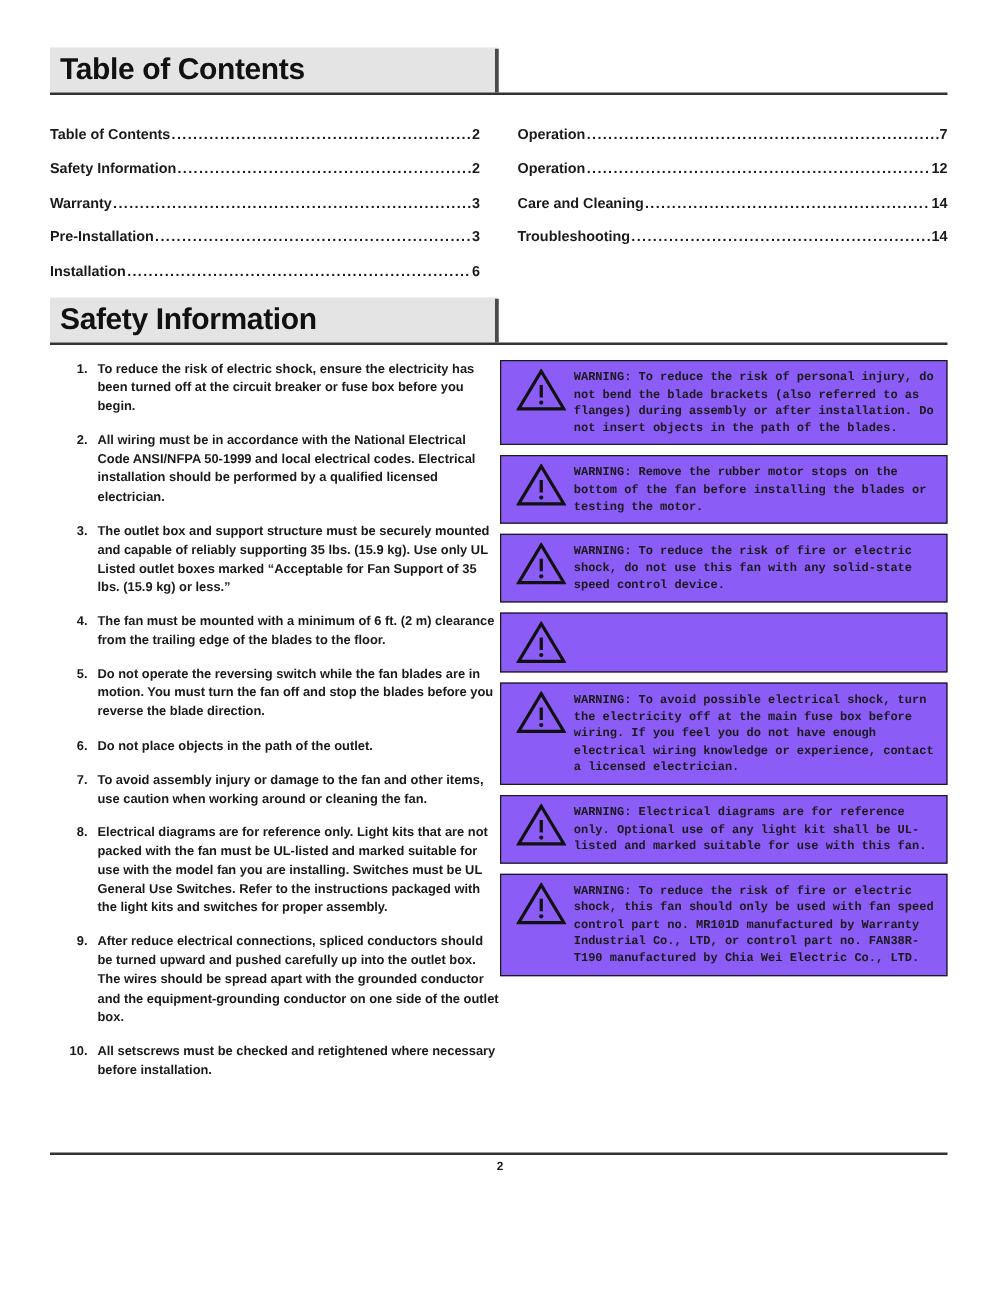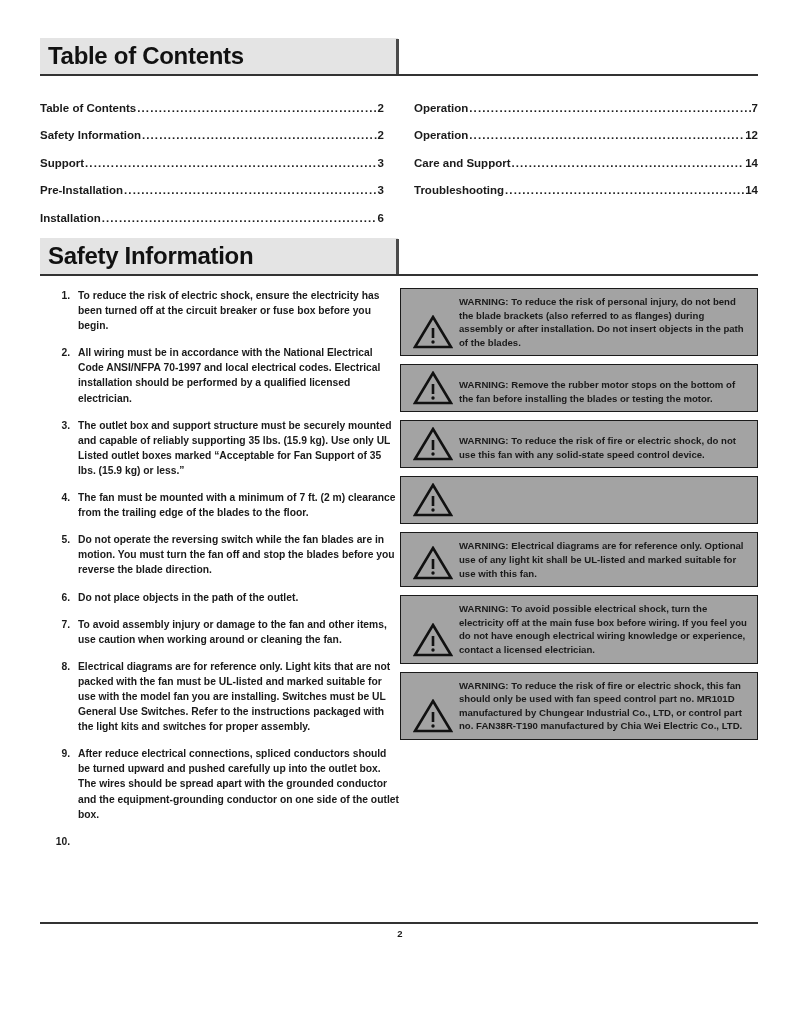--- a/index.html
+++ b/index.html
@@ -135,26 +135,27 @@
     left: 8px;
     top: 0;
     width: 22px;
     text-align: right;
     font-weight: bold;
   }
 
   
   .warn-box {
     border: 1.5px solid #1a1a1a;
-    background: #a3a3a3;
-    display: flex;
-    align-items: flex-end;
+    background: #8b5cf6;
+    display: flex;
+    align-items: flex-start;
     padding: 6px 8px 6px 6px;
     margin-bottom: 8px;
     box-sizing: border-box;
+    font-family: Liberation Mono, monospace;
   }
   .warn-icon {
     flex: 0 0 auto;
     width: 52px;
     display: flex;
     align-items: center;
     justify-content: center;
   }
   .warn-icon svg { display: block; }
   .warn-text {
@@ -204,21 +205,21 @@
         <span class="lbl">Table of Contents</span>
         <span class="dots">................................................................................................</span>
         <span class="pg">2</span>
       </div>
       <div class="toc-row">
         <span class="lbl">Safety Information</span>
         <span class="dots">................................................................................................</span>
         <span class="pg">2</span>
       </div>
       <div class="toc-row">
-        <span class="lbl">Support</span>
+        <span class="lbl">Warranty</span>
         <span class="dots">................................................................................................</span>
         <span class="pg">3</span>
       </div>
       <div class="toc-row">
         <span class="lbl">Pre-Installation</span>
         <span class="dots">................................................................................................</span>
         <span class="pg">3</span>
       </div>
       <div class="toc-row">
         <span class="lbl">Installation</span>
@@ -231,21 +232,21 @@
         <span class="lbl">Operation</span>
         <span class="dots">................................................................................................</span>
         <span class="pg">7</span>
       </div>
       <div class="toc-row">
         <span class="lbl">Operation</span>
         <span class="dots">................................................................................................</span>
         <span class="pg">12</span>
       </div>
       <div class="toc-row">
-        <span class="lbl">Care and Support</span>
+        <span class="lbl">Care and Cleaning</span>
         <span class="dots">................................................................................................</span>
         <span class="pg">14</span>
       </div>
       <div class="toc-row">
         <span class="lbl">Troubleshooting</span>
         <span class="dots">................................................................................................</span>
         <span class="pg">14</span>
       </div>
     </div>
   </div>
@@ -255,29 +256,29 @@
     <div class="bar-end"></div>
     <div class="title">Safety Information</div>
     <div class="rule"></div>
   </div>
 
   <div class="safety-body">
 
     <div class="safety-left">
       <ol class="safety-list">
         <li><span class="num">1.</span><span>To reduce the risk of electric shock, ensure the electricity has been turned off at the circuit breaker or fuse box before you begin.</span></li>
-        <li><span class="num">2.</span><span>All wiring must be in accordance with the National Electrical Code ANSI/NFPA 70-1997 and local electrical codes. Electrical installation should be performed by a qualified licensed electrician.</span></li>
+        <li><span class="num">2.</span><span>All wiring must be in accordance with the National Electrical Code ANSI/NFPA 50-1999 and local electrical codes. Electrical installation should be performed by a qualified licensed electrician.</span></li>
         <li><span class="num">3.</span><span>The outlet box and support structure must be securely mounted and capable of reliably supporting 35 lbs. (15.9 kg). Use only UL Listed outlet boxes marked “Acceptable for Fan Support of 35 lbs. (15.9 kg) or less.”</span></li>
-        <li><span class="num">4.</span><span>The fan must be mounted with a minimum of 7 ft. (2 m) clearance from the trailing edge of the blades to the floor.</span></li>
+        <li><span class="num">4.</span><span>The fan must be mounted with a minimum of 6 ft. (2 m) clearance from the trailing edge of the blades to the floor.</span></li>
         <li><span class="num">5.</span><span>Do not operate the reversing switch while the fan blades are in motion. You must turn the fan off and stop the blades before you reverse the blade direction.</span></li>
         <li><span class="num">6.</span><span>Do not place objects in the path of the outlet.</span></li>
         <li><span class="num">7.</span><span>To avoid assembly injury or damage to the fan and other items, use caution when working around or cleaning the fan.</span></li>
         <li><span class="num">8.</span><span>Electrical diagrams are for reference only. Light kits that are not packed with the fan must be UL-listed and marked suitable for use with the model fan you are installing. Switches must be UL General Use Switches. Refer to the instructions packaged with the light kits and switches for proper assembly.</span></li>
         <li><span class="num">9.</span><span>After reduce electrical connections, spliced conductors should be turned upward and pushed carefully up into the outlet box. The wires should be spread apart with the grounded conductor and the equipment-grounding conductor on one side of the outlet box.</span></li>
-        <li><span class="num">10.</span></li>
+        <li><span class="num">10.</span><span>All setscrews must be checked and retightened where necessary before installation.</span></li>
       </ol>
     </div>
 
     <div class="safety-right">
 
       <div class="warn-box">
         <div class="warn-icon">
           <svg width="40" height="34" viewBox="0 0 40 34" aria-hidden="true">
             <polygon points="20,2 38,32 2,32" fill="none" stroke="#111" stroke-width="2.6" stroke-linejoin="miter"></polygon>
             <rect x="18.7" y="13" width="2.6" height="10" fill="#111"></rect>
@@ -320,43 +321,43 @@
       </div>
 
       <div class="warn-box">
         <div class="warn-icon">
           <svg width="40" height="34" viewBox="0 0 40 34" aria-hidden="true">
             <polygon points="20,2 38,32 2,32" fill="none" stroke="#111" stroke-width="2.6" stroke-linejoin="miter"></polygon>
             <rect x="18.7" y="13" width="2.6" height="10" fill="#111"></rect>
             <circle cx="20" cy="27" r="1.7" fill="#111"></circle>
           </svg>
         </div>
+        <div class="warn-text"><span class="w-label">WARNING:</span><span> To avoid possible electrical shock, turn the electricity off at the main fuse box before wiring. If you feel you do not have enough electrical wiring knowledge or experience, contact a licensed electrician.</span></div>
+      </div>
+
+      <div class="warn-box">
+        <div class="warn-icon">
+          <svg width="40" height="34" viewBox="0 0 40 34" aria-hidden="true">
+            <polygon points="20,2 38,32 2,32" fill="none" stroke="#111" stroke-width="2.6" stroke-linejoin="miter"></polygon>
+            <rect x="18.7" y="13" width="2.6" height="10" fill="#111"></rect>
+            <circle cx="20" cy="27" r="1.7" fill="#111"></circle>
+          </svg>
+        </div>
         <div class="warn-text"><span class="w-label">WARNING:</span><span> Electrical diagrams are for reference only. Optional use of any light kit shall be UL-listed and marked suitable for use with this fan.</span></div>
       </div>
 
       <div class="warn-box">
         <div class="warn-icon">
           <svg width="40" height="34" viewBox="0 0 40 34" aria-hidden="true">
             <polygon points="20,2 38,32 2,32" fill="none" stroke="#111" stroke-width="2.6" stroke-linejoin="miter"></polygon>
             <rect x="18.7" y="13" width="2.6" height="10" fill="#111"></rect>
             <circle cx="20" cy="27" r="1.7" fill="#111"></circle>
           </svg>
         </div>
-        <div class="warn-text"><span class="w-label">WARNING:</span><span> To avoid possible electrical shock, turn the electricity off at the main fuse box before wiring. If you feel you do not have enough electrical wiring knowledge or experience, contact a licensed electrician.</span></div>
-      </div>
-
-      <div class="warn-box">
-        <div class="warn-icon">
-          <svg width="40" height="34" viewBox="0 0 40 34" aria-hidden="true">
-            <polygon points="20,2 38,32 2,32" fill="none" stroke="#111" stroke-width="2.6" stroke-linejoin="miter"></polygon>
-            <rect x="18.7" y="13" width="2.6" height="10" fill="#111"></rect>
-            <circle cx="20" cy="27" r="1.7" fill="#111"></circle>
-          </svg>
-        </div>
-        <div class="warn-text"><span class="w-label">WARNING:</span><span> To reduce the risk of fire or electric shock, this fan should only be used with fan speed control part no. MR101D manufactured by Chungear Industrial Co., LTD, or control part no. FAN38R-T190 manufactured by Chia Wei Electric Co., LTD.</span></div>
+        <div class="warn-text"><span class="w-label">WARNING:</span><span> To reduce the risk of fire or electric shock, this fan should only be used with fan speed control part no. MR101D manufactured by Warranty Industrial Co., LTD, or control part no. FAN38R-T190 manufactured by Chia Wei Electric Co., LTD.</span></div>
       </div>
 
     </div>
   </div>
 
   <div class="footer-rule"></div>
   <div class="footer-num">2</div>
 
 </div>
 

